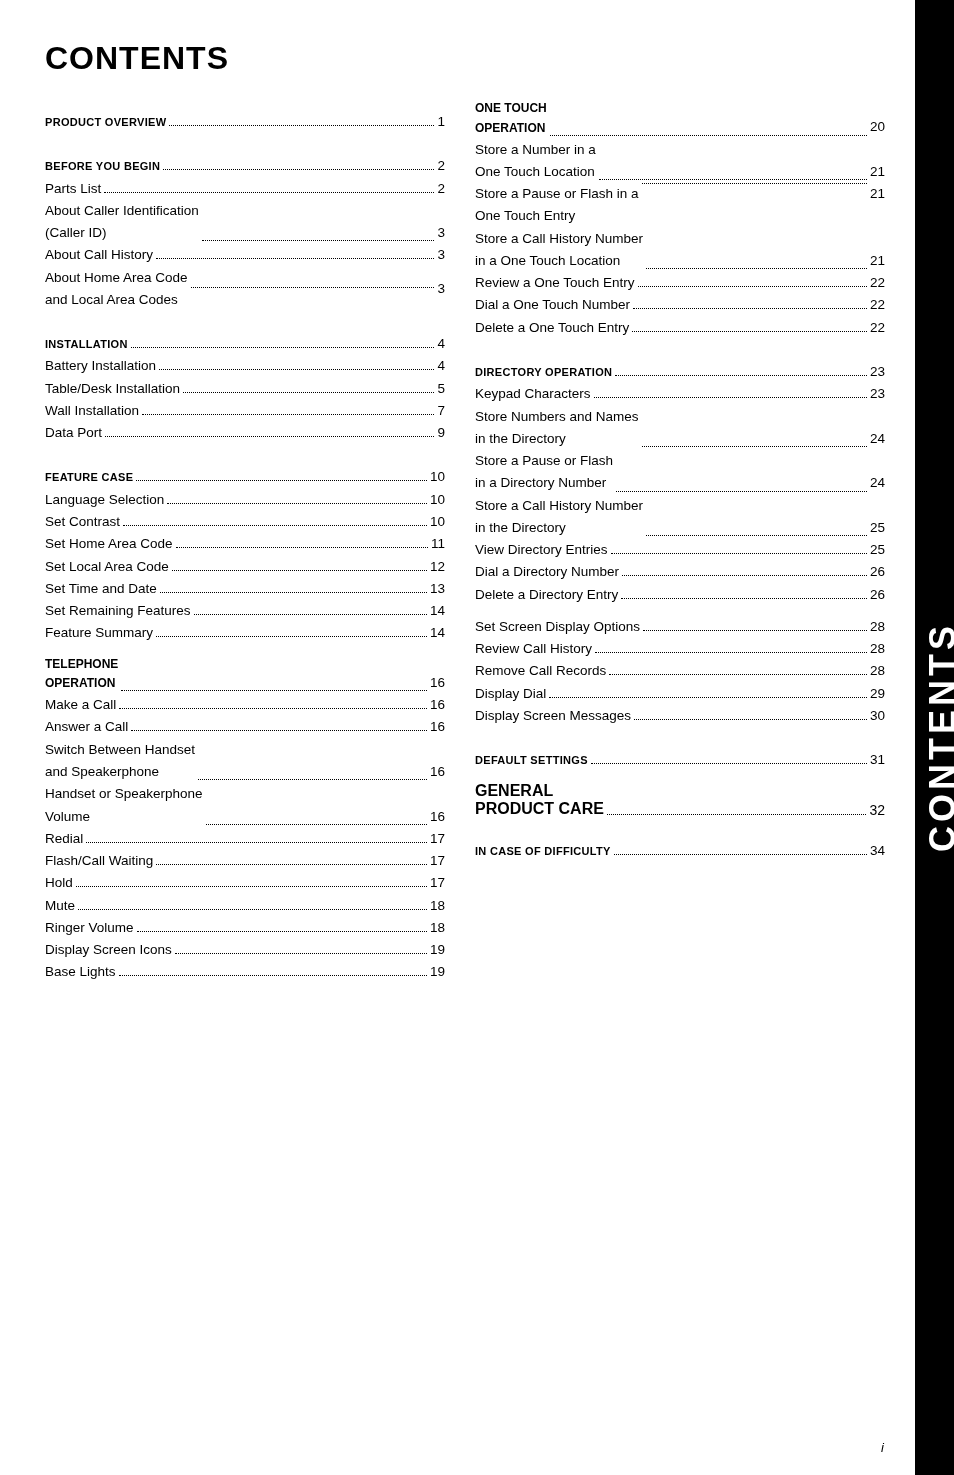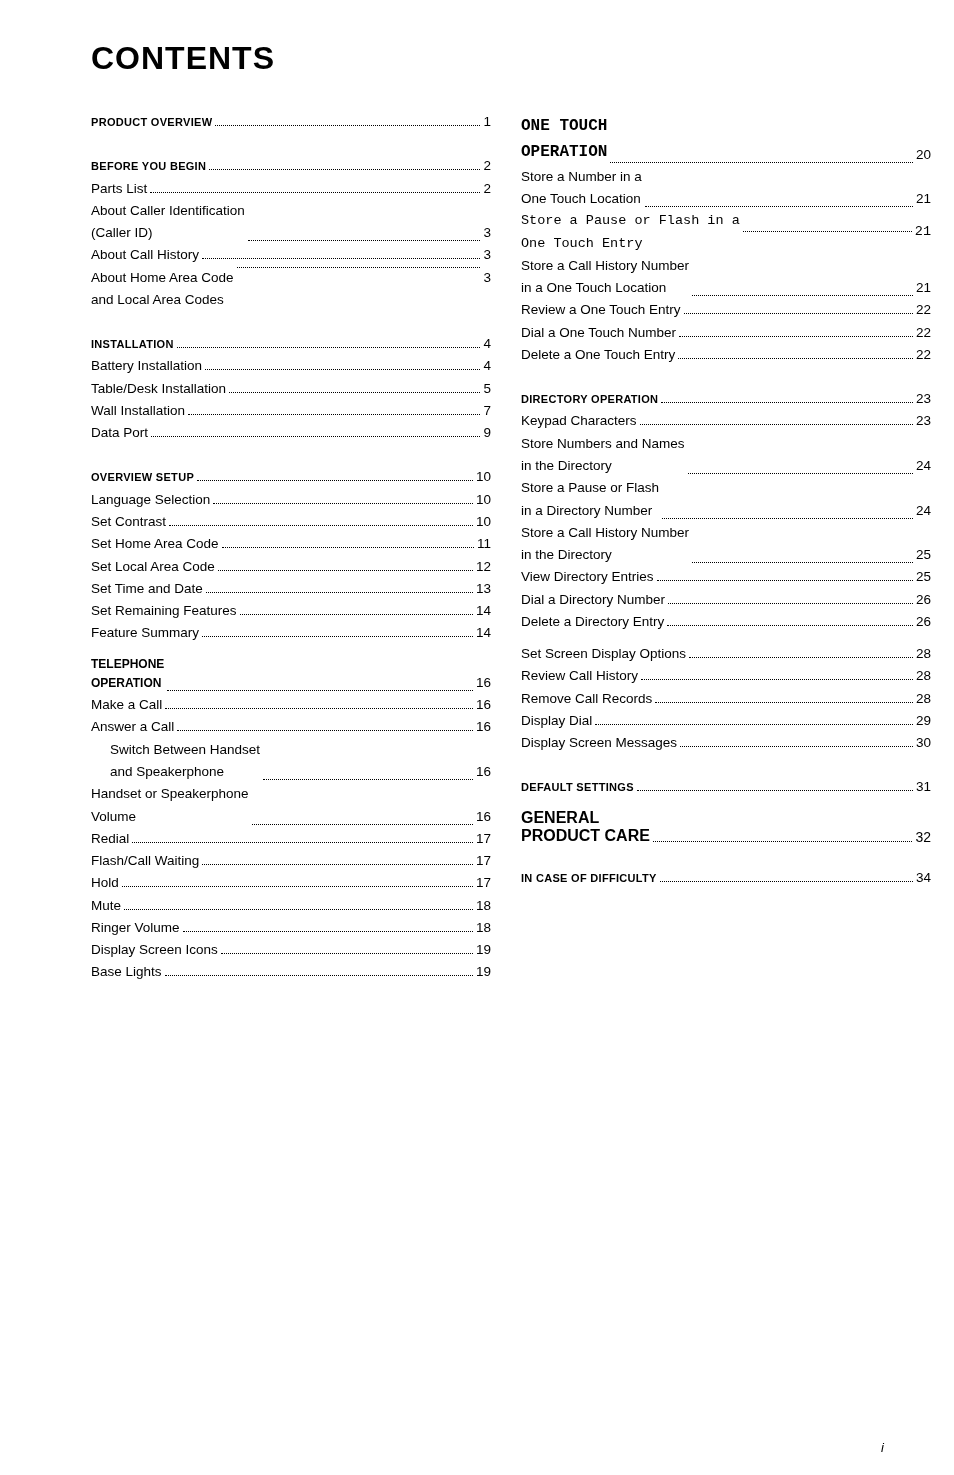--- a/index.html
+++ b/index.html
@@ -13,21 +13,20 @@
       color: #000;
       position: relative;
       overflow-x: hidden;
     }
 
     .page-container {
       display: flex;
       width: 954px;
       min-height: 1475px;
       position: relative;
-      padding-left: 46px;
     }
 
     .main-content {
       flex: 1;
       padding: 40px 30px 40px 45px;
       display: flex;
       flex-direction: column;
     }
 
     .page-title {
@@ -161,21 +160,21 @@
           <div class="toc-inline indent" style="align-items:flex-end;">
             <span class="label">About Caller Identification<br>(Caller ID)</span>
             <span class="fill"></span>
             <span class="num">3</span>
           </div>
           <div class="toc-inline indent">
             <span class="label">About Call History</span>
             <span class="fill"></span>
             <span class="num">3</span>
           </div>
-          <div class="toc-inline indent" style="align-items:flex-start;">
+          <div class="toc-inline indent" style="align-items:center;">
             <span class="label">About Home Area Code<br>and Local Area Codes</span>
             <span class="fill"></span>
             <span class="num">3</span>
           </div>
         </div>
 
         <div class="toc-group section-divider">
           <div class="toc-inline">
             <span class="label section-header section-header-lg">INSTALLATION</span>
             <span class="fill"></span>
@@ -198,21 +197,21 @@
           </div>
           <div class="toc-inline indent">
             <span class="label">Data Port</span>
             <span class="fill"></span>
             <span class="num">9</span>
           </div>
         </div>
 
         <div class="toc-group section-divider">
           <div class="toc-inline">
-            <span class="label section-header section-header-lg">OVERVIEW SETUP</span>
+            <span class="label section-header section-header-lg">FEATURE CASE</span>
             <span class="fill"></span>
             <span class="num">10</span>
           </div>
           <div class="toc-inline indent">
             <span class="label">Language Selection</span>
             <span class="fill"></span>
             <span class="num">10</span>
           </div>
           <div class="toc-inline indent">
             <span class="label">Set Contrast</span>
@@ -255,21 +254,21 @@
           <div class="toc-inline indent">
             <span class="label">Make a Call</span>
             <span class="fill"></span>
             <span class="num">16</span>
           </div>
           <div class="toc-inline indent">
             <span class="label">Answer a Call</span>
             <span class="fill"></span>
             <span class="num">16</span>
           </div>
-          <div class="toc-inline indent" style="align-items:flex-end;margin-left:19px;">
+          <div class="toc-inline indent" style="align-items:flex-end;">
             <span class="label">Switch Between Handset<br>and Speakerphone</span>
             <span class="fill"></span>
             <span class="num">16</span>
           </div>
           <div class="toc-inline indent" style="align-items:flex-end;">
             <span class="label">Handset or Speakerphone<br>Volume</span>
             <span class="fill"></span>
             <span class="num">16</span>
           </div>
           <div class="toc-inline indent">
@@ -308,30 +307,30 @@
             <span class="num">19</span>
           </div>
         </div>
 
       </div>
 
       <div class="col-right">
 
         <div class="toc-group">
           <div class="toc-inline" style="align-items:flex-end;">
-            <span class="label" style="font-weight:900;font-size:16px;font-family:Liberation Mono, monospace;margin-top:14px;">ONE TOUCH<br>OPERATION</span>
+            <span class="label" style="font-weight:900;font-size:12px;font-family:Liberation Sans, sans-serif;">ONE TOUCH<br>OPERATION</span>
             <span class="fill"></span>
             <span class="num">20</span>
           </div>
           <div class="toc-inline indent" style="align-items:flex-end;">
             <span class="label">Store a Number in a<br>One Touch Location</span>
             <span class="fill"></span>
             <span class="num">21</span>
           </div>
-          <div class="toc-inline indent" style="align-items:center;font-family:Liberation Mono, monospace;">
+          <div class="toc-inline indent" style="align-items:flex-start;">
             <span class="label">Store a Pause or Flash in a<br>One Touch Entry</span>
             <span class="fill"></span>
             <span class="num">21</span>
           </div>
           <div class="toc-inline indent" style="align-items:flex-end;">
             <span class="label">Store a Call History Number<br>in a One Touch Location</span>
             <span class="fill"></span>
             <span class="num">21</span>
           </div>
           <div class="toc-inline indent">

